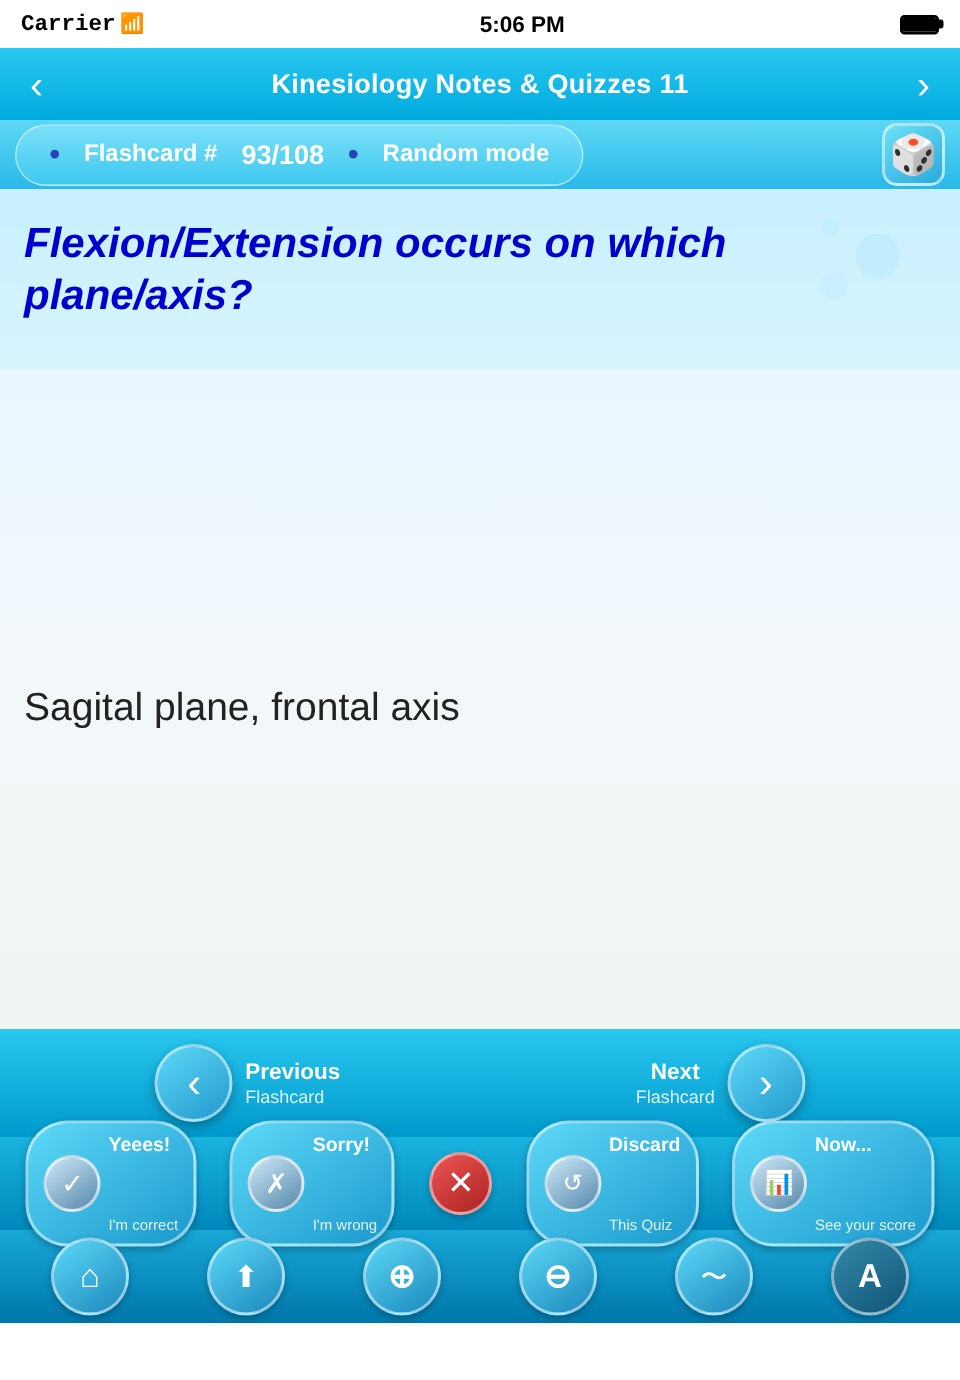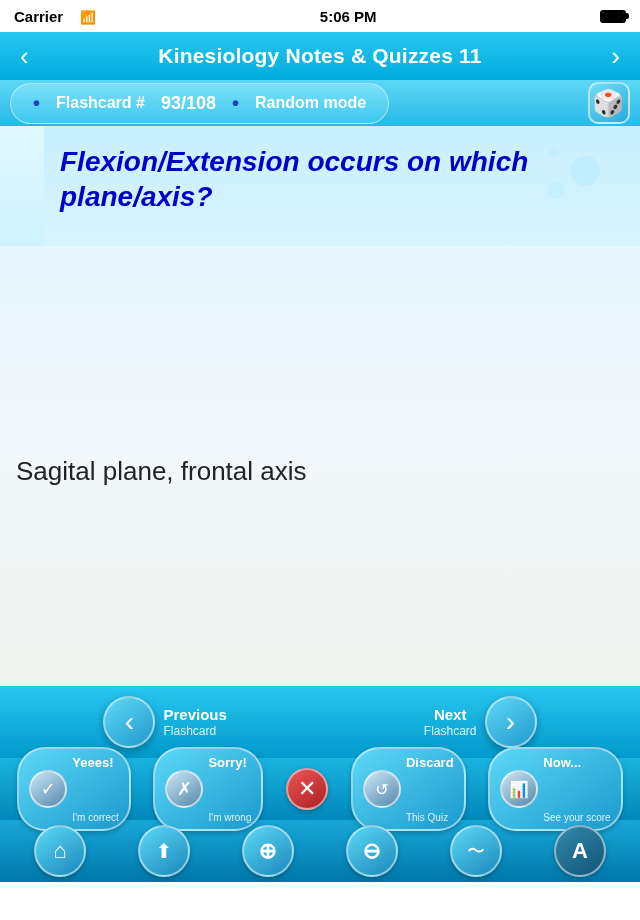--- a/index.html
+++ b/index.html
@@ -69,21 +69,21 @@
     }
     .nav-arrow {
       color: #fff;
       font-size: 26px;
       font-weight: 300;
       cursor: pointer;
       padding: 0 6px;
     }
     .nav-title {
       color: #fff;
-      font-size: 21px;
+      font-size: 18px;
       font-weight: 700;
       text-align: center;
       flex: 1;
       letter-spacing: 0.2px;
     }
 
     
     .info-bar {
       width: 100%;
       height: 46px;
@@ -133,21 +133,20 @@
     .bubble {
       position: absolute;
       border-radius: 50%;
       background: rgba(100, 200, 240, 0.25);
     }
 
     .question-area {
       padding: 18px 16px 10px 16px;
       background: linear-gradient(to bottom, #c8f0ff, #d8f4ff);
       min-height: 120px;
-      margin-left: 44px;
     }
     .question-text {
       color: #0000cc;
       font-size: 28px;
       font-weight: 800;
       line-height: 1.25;
       font-style: italic;
     }
 
     .answer-area {
@@ -308,21 +307,21 @@
       box-shadow: 0 2px 5px rgba(0,0,0,0.25);
     }
     .bottom-btn.dark {
       background: linear-gradient(145deg, #3388aa, #115577);
     }
   </style>
 </head>
 <body>
 
 <div class="status-bar">
-  <div style="display:flex;align-items:flex-end;gap:17px;">
+  <div style="display:flex;align-items:flex-start;gap:3px;font-family:Liberation Mono, monospace;">
     <span>Carrier</span>
     <span style="font-size:13px;">📶</span>
   </div>
   <span class="status-bar-center">5:06 PM</span>
   <div class="status-battery">
     <div class="battery-icon">
         <div class="battery-fill"></div>
       </div>
   </div>
 </div>

